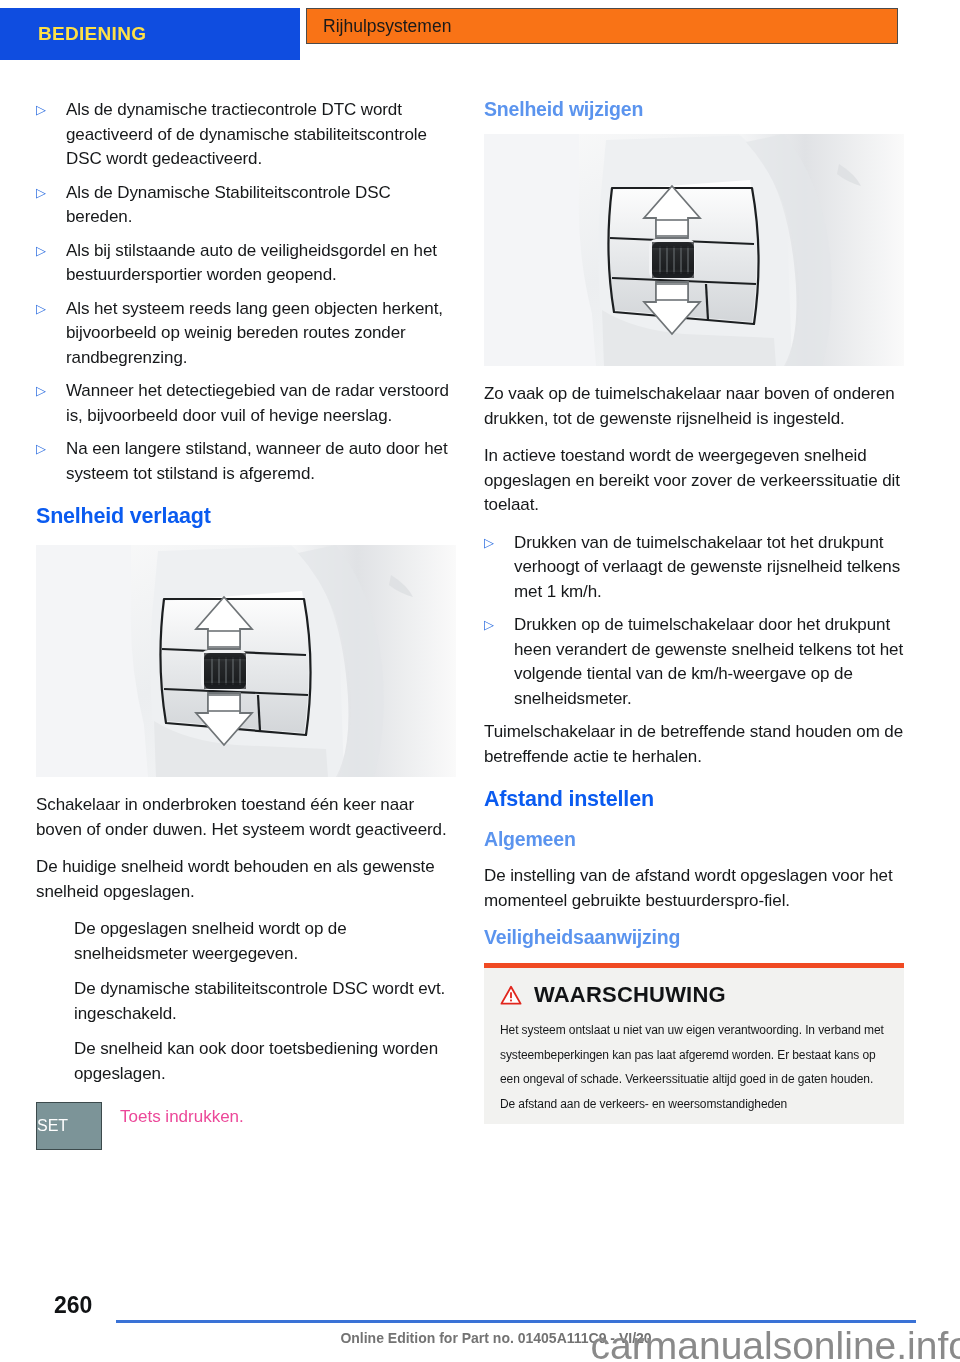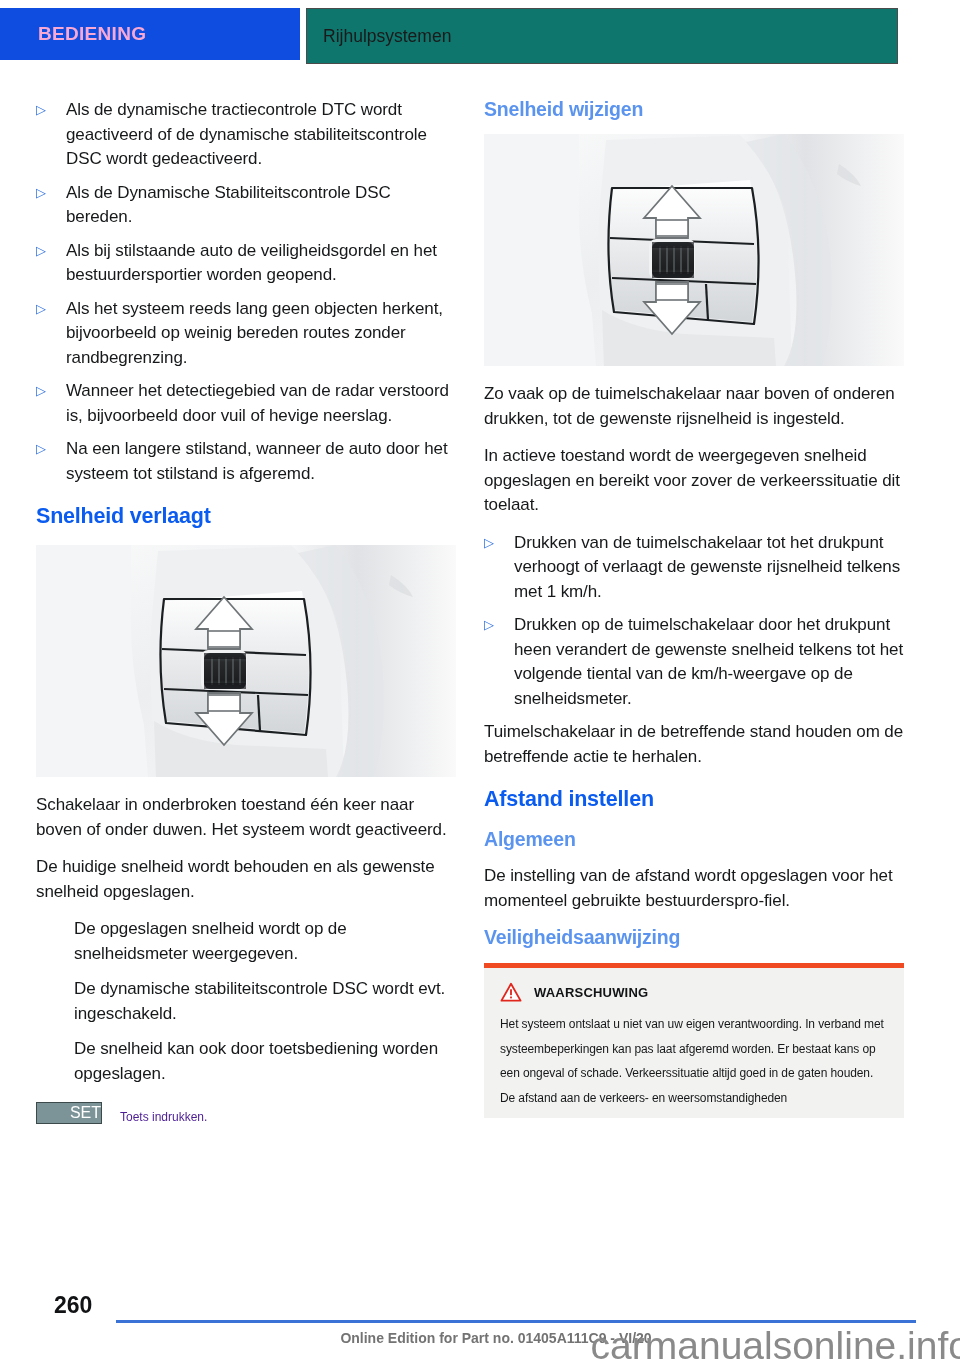--- a/index.html
+++ b/index.html
@@ -31,33 +31,33 @@
     position: absolute;
     left: 0;
     top: 0;
     width: 300px;
     height: 52px;
     background: #0f4de0;
     display: flex;
     align-items: center;
   }
   .header-chapter span {
-    color: #f9a8d4;
+    color: #fde047;
     font-size: 19px;
     font-weight: bold;
     letter-spacing: 0.3px;
     padding-left: 38px;
   }
   .header-section {
     position: absolute;
     left: 306px;
     top: 0;
     width: 592px;
-    height: 56px;
-    background: #0f766e;
+    height: 36px;
+    background: #f97316;
     border: 1.5px solid #4b4b4b;
     display: flex;
     align-items: center;
     text-align: right;
   }
   .header-section span {
     color: #1a1a1a;
     font-size: 17.5px;
     padding-left: 16px;
   }
@@ -133,54 +133,54 @@
   .photo svg { display: block; width: 100%; height: 100%; }
 
   
   .key-row {
     display: flex;
     align-items: flex-start;
     margin-top: 16px;
   }
   .key-btn {
     width: 66px;
-    height: 22px;
+    height: 48px;
     background: #7c9498;
     border: 1.5px solid #3c4a4c;
     color: #ffffff;
     font-size: 16px;
     display: flex;
     align-items: center;
-    justify-content: flex-end;
+    justify-content: flex-start;
     flex: 0 0 auto;
   }
   .key-label {
-    font-size: 12px;
+    font-size: 17px;
     line-height: 24px;
-    color: #4c1d95;
+    color: #ec4899;
     margin-left: 18px;
     padding-top: 3px;
   }
 
   
   .warnbox {
     margin-top: 14px;
     background: #f2f2f0;
     border-top: 5px solid #f04a23;
     padding: 14px 16px 8px 16px;
     width: 420px;
   }
   .warn-head {
     display: flex;
     align-items: center;
     margin-bottom: 10px;
   }
   .warn-icon { width: 22px; height: 20px; flex: 0 0 auto; }
   .warn-head-text {
-    font-size: 13px;
+    font-size: 22px;
     font-weight: bold;
     color: #111315;
     margin-left: 12px;
     letter-spacing: 0.2px;
   }
   .warn-body {
     font-size: 12px;
     line-height: 24.5px;
     color: #16181a;
     letter-spacing: -0.1px;

